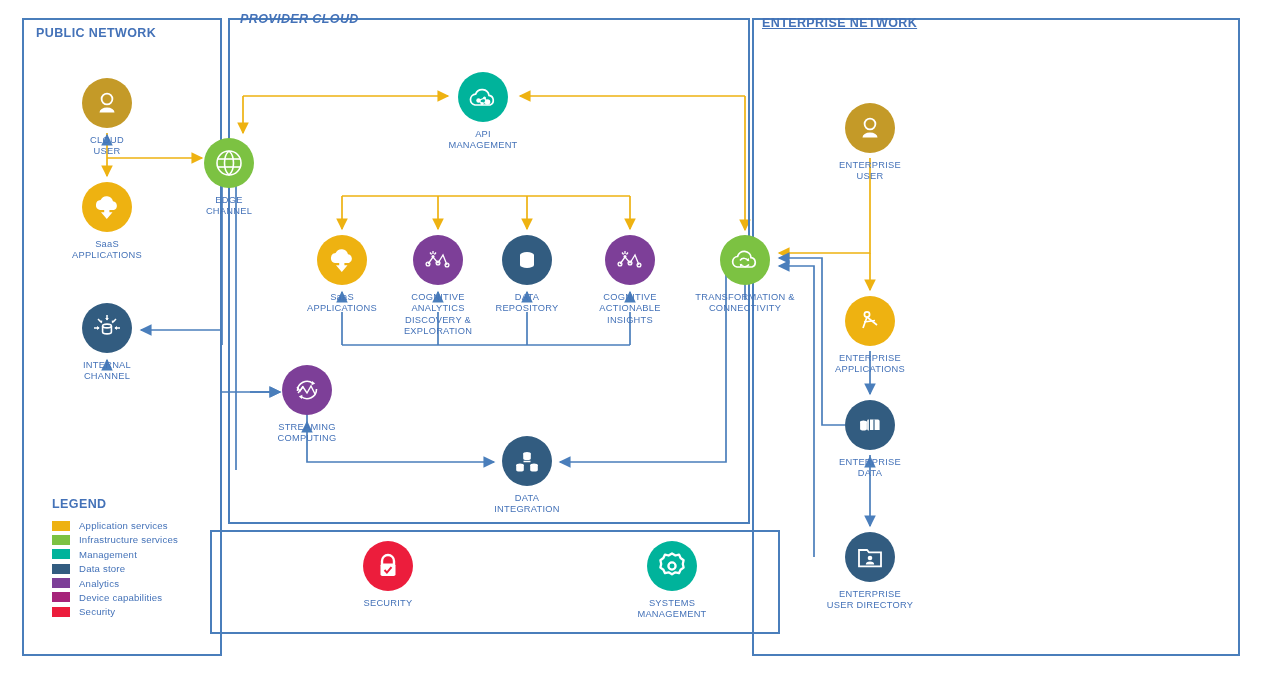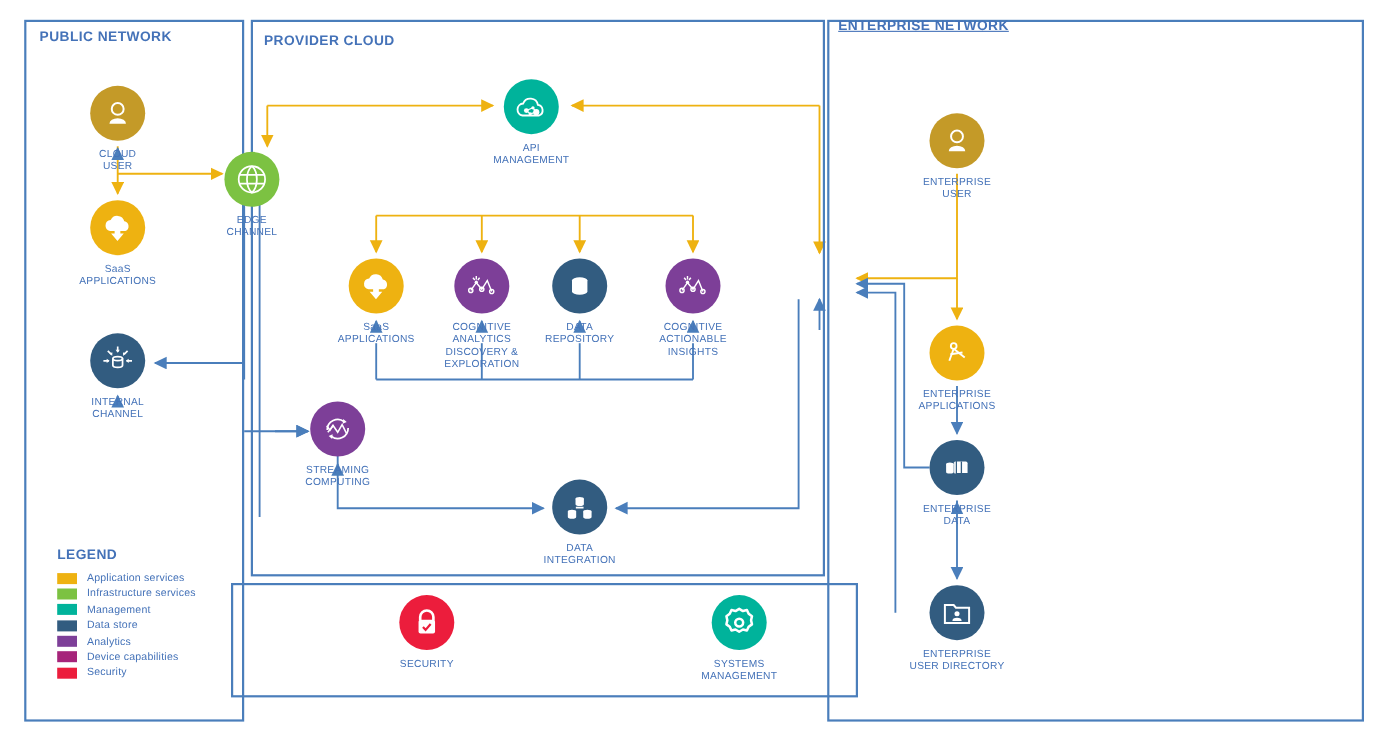--- a/index.html
+++ b/index.html
@@ -95,21 +95,21 @@
       <path d="M630,300 L630,292" stroke="#4a7ebb" marker-end="url(#ab)"></path>
       <path d="M307,430 L307,422" stroke="#4a7ebb" marker-end="url(#ab)"></path>
       <path d="M870,465 L870,457" stroke="#4a7ebb" marker-end="url(#ab)"></path>
     </g>
   </svg>
 
   <div class="zone" style="left:22px;top:18px;width:200px;height:638px;"></div>
   <div class="zone-title" style="left:36px;top:26px;">PUBLIC NETWORK</div>
 
   <div class="zone" style="left:228px;top:18px;width:522px;height:506px;"></div>
-  <div class="zone-title" style="left:240px;top:30px;">PROVIDER CLOUD</div>
+  <div class="zone-title" style="left:240px;top:12px;font-style:italic;">PROVIDER CLOUD</div>
 
   <div class="zone" style="left:752px;top:18px;width:488px;height:638px;"></div>
   <div class="zone-title" style="left:762px;top:16px;text-decoration:underline;">ENTERPRISE NETWORK</div>
 
   <div class="zone" style="left:210px;top:530px;width:570px;height:104px;"></div>
 
   <div class="node" style="left:107px;top:78px;">
     <div class="disc" style="background:#c49a28;">
       <svg width="30" height="30" viewBox="0 0 30 30">
           <circle cx="15" cy="11" r="5.4" fill="none" stroke="#fff" stroke-width="1.8"></circle>
@@ -290,20 +290,35 @@
         </g>
         <g stroke="#fff" stroke-width="1.5">
             <path d="M12.5,15.5 h7"></path>
           </g>
       </svg>
     </div>
     <div class="lbl">DATA
 INTEGRATION</div>
   </div>
 
+  <div class="node" style="left:745px;top:235px;">
+    <div class="disc" style="background:#7cc242;">
+      <svg width="34" height="30" viewBox="0 0 34 30">
+        <path d="M9,22 a5.3,5.3 0 0 1 .6,-10.5 A6.8,6.8 0 0 1 23,12.7 a4.8,4.8 0 0 1 1,9.3 z" fill="none" stroke="#fff" stroke-width="1.7"></path>
+        <g fill="none" stroke="#fff" stroke-width="1.5">
+          <path d="M12,15.5 a5,5 0 0 1 8.5,.5"></path>
+            <path d="M21,19.5 a5,5 0 0 1 -8.5,-.5"></path>
+        </g>
+        <path d="M20.8,13 l.4,3.3 l-2.9,-1 z" fill="#fff"></path>
+        <path d="M12.2,22 l-.4,-3.3 l2.9,1 z" fill="#fff"></path>
+      </svg>
+    </div>
+    <div class="lbl">TRANSFORMATION &amp;
+CONNECTIVITY</div>
+  </div>
 
   <div class="node" style="left:870px;top:103px;">
     <div class="disc" style="background:#c49a28;">
       <svg width="30" height="30" viewBox="0 0 30 30">
           <circle cx="15" cy="11" r="5.4" fill="none" stroke="#fff" stroke-width="1.8"></circle>
           <path d="M7.5,24.5 a7.5,5 0 0 1 15,0 z" fill="#fff"></path>
         </svg>
     </div>
     <div class="lbl">ENTERPRISE
 USER</div>

